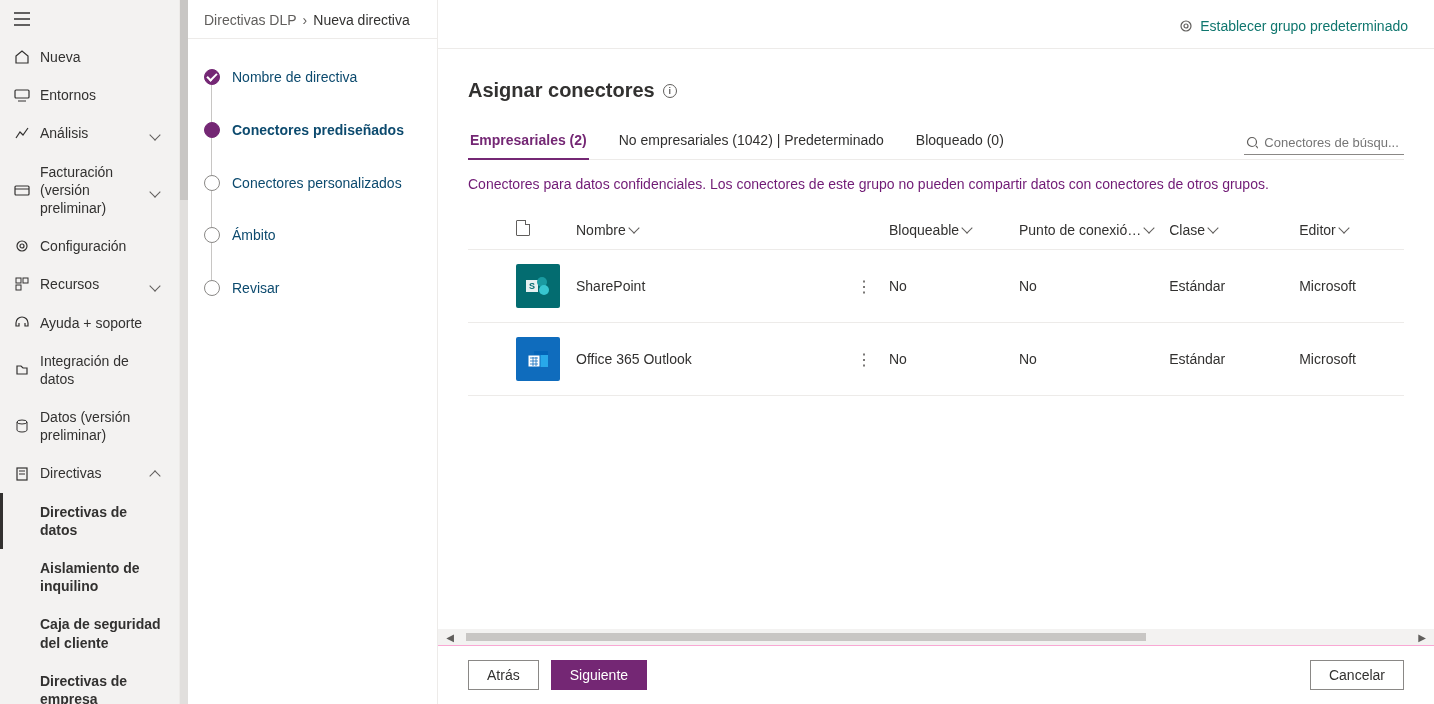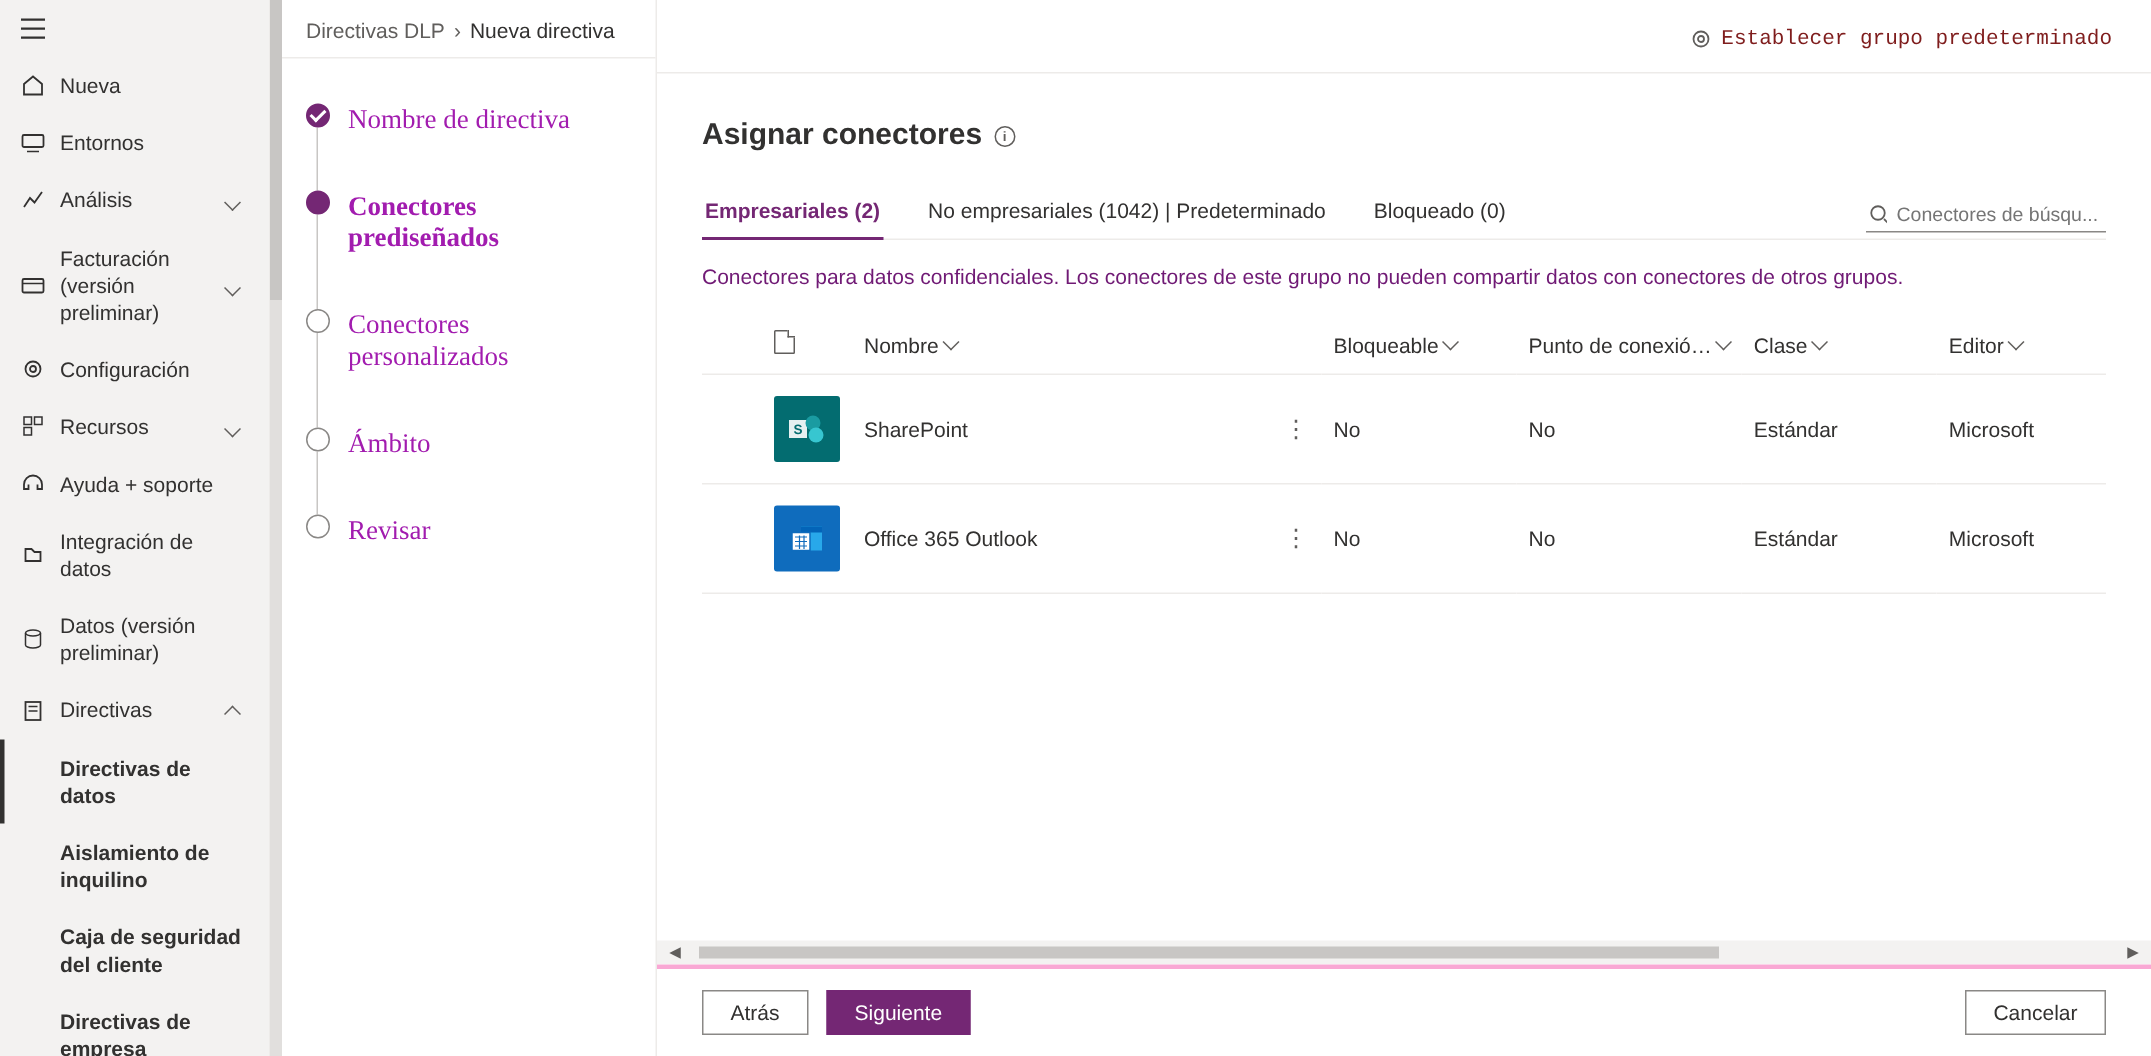--- a/index.html
+++ b/index.html
@@ -95,43 +95,42 @@
 .step.current .step-dot { background: #742774; border-color: #742774; }
 .step-line {
   position: absolute;
   left: 7px;
   top: 16px;
   bottom: 0;
   width: 1px;
   background: #c8c6c4;
 }
 .step:last-child .step-line { display: none; }
-.step-label { font-size: 18px; color: #a21caf; line-height: 1.2; padding-top:0;font-family:Liberation Serif, serif; }
+.step-label { font-size: 14px; color: #0c4a6e; line-height: 1.2; padding-top:0; }
 .step.current .step-label { font-weight: 600; }
 .main {
   flex: 1;
   display: flex;
   flex-direction: column;
   overflow: hidden;
 }
 .top-actions {
   display: flex;
   justify-content: flex-end;
   padding: 14px 20px 10px 20px;
   border-bottom: 1px solid #edebe9;
 }
 .top-action-btn {
   display: flex;
   align-items: center;
   gap: 6px;
   font-size: 14px;
-  color: #7f1d1d;
+  color: #0f766e;
   cursor: pointer;
   padding: 4px 6px;
-  font-family: Liberation Mono, monospace;
 }
 .content {
   flex: 1;
   padding: 30px 30px 0 30px;
   overflow: hidden;
   display:flex;
   flex-direction:column;
 }
 .page-title {
   font-size: 20px;
@@ -217,21 +216,21 @@
   display:flex;
   align-items:center;
   background:#f3f2f1;
   margin: 0 -30px 0 -30px;
   padding: 0 6px;
 }
 .scroll-arrow { width:12px; font-size:10px; color:#605e5c; text-align:center; cursor:pointer;}
 .scroll-track { flex:1; height:12px; background:#f3f2f1; position:relative;}
 .scroll-thumb { position:absolute; left:10px; right:270px; top:2px; height:8px; background:#c8c6c4; border-radius:0;}
 .footer {
-  border-top: 3px solid #f9a8d4;
+  border-top: 1px solid #f9a8d4;
   padding: 14px 30px;
   display: flex;
   justify-content: space-between;
   align-items: center;
 }
 .footer-left { display: flex; gap: 12px; }
 .btn {
   padding: 6px 18px;
   font-size: 14px;
   border: 1px solid #8a8886;

